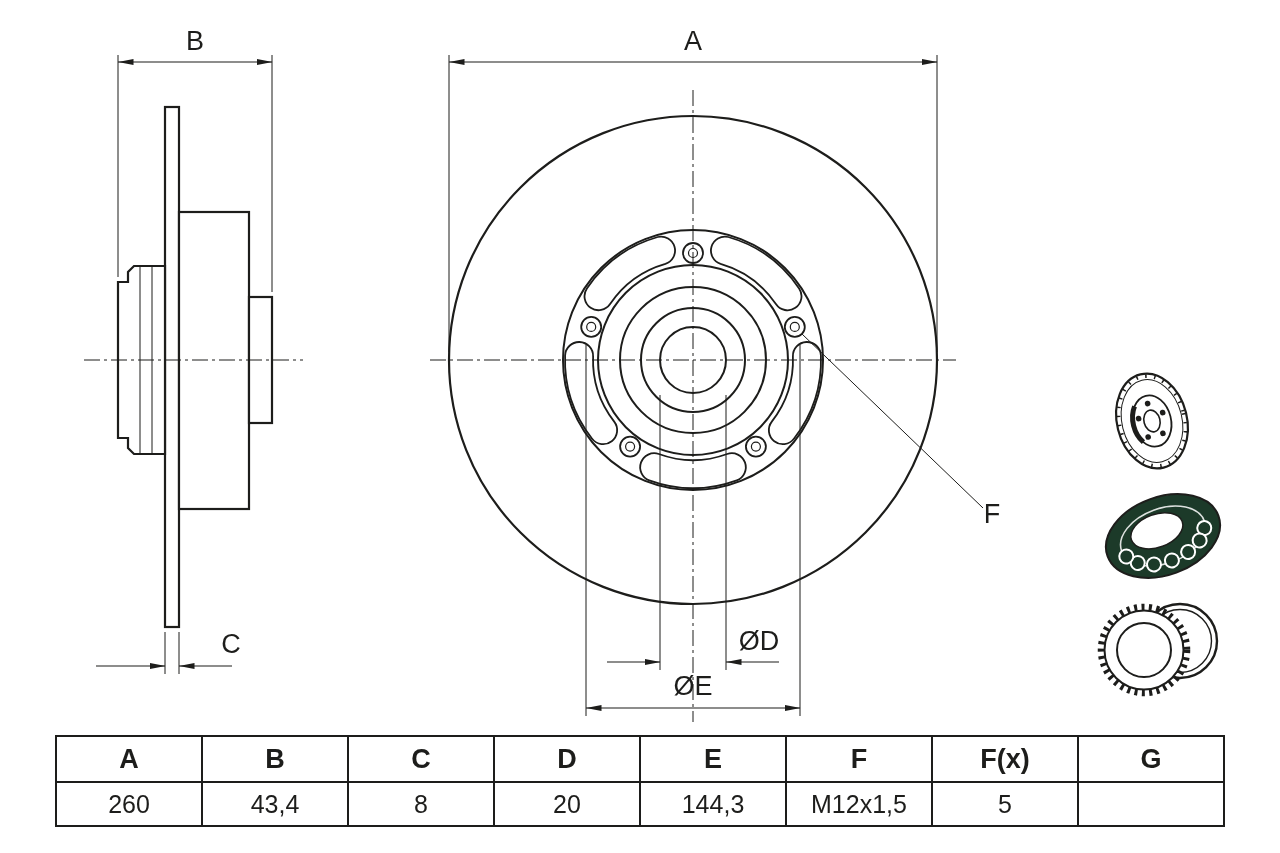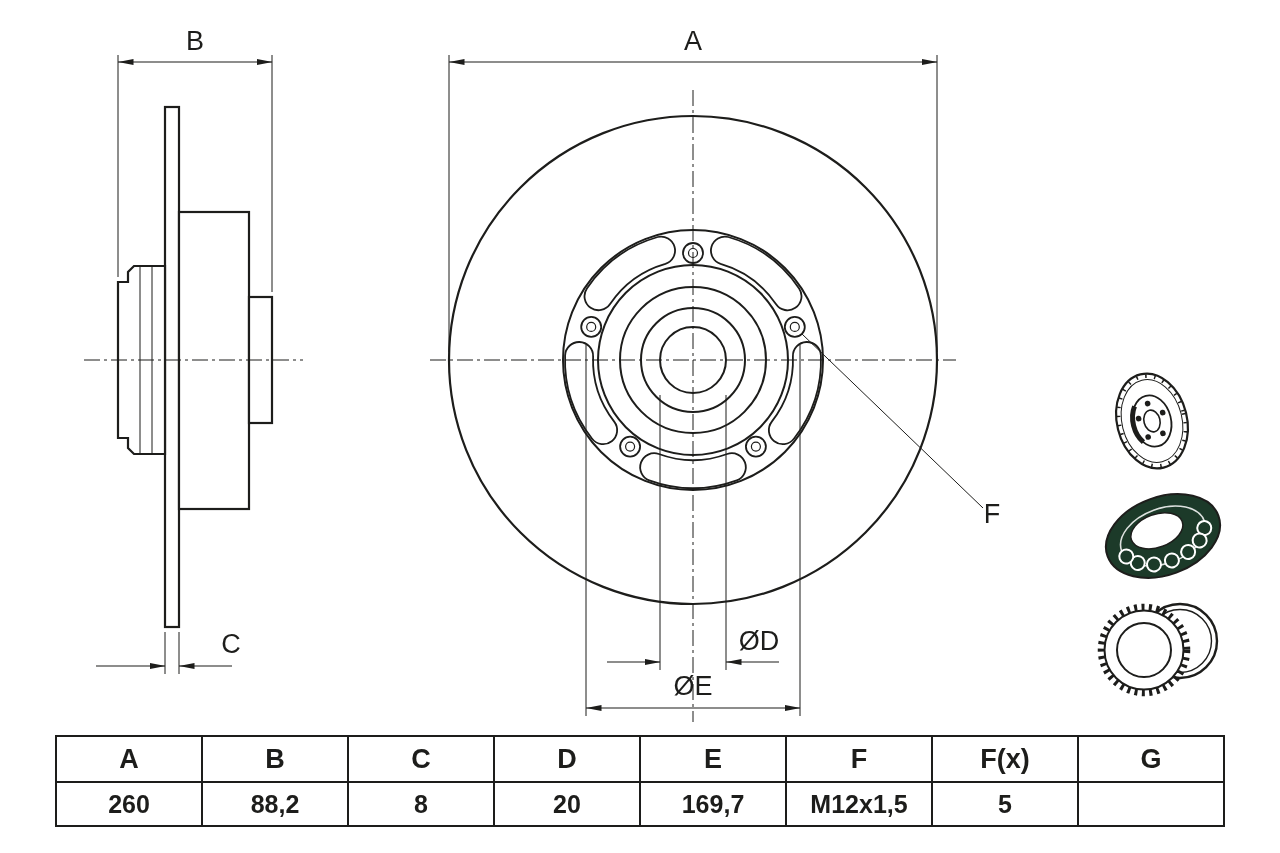--- a/index.html
+++ b/index.html
@@ -14,21 +14,21 @@
   .thin{stroke:#1d1d1b;stroke-width:1;fill:none;}
   .dim{stroke:#1d1d1b;stroke-width:1.1;fill:none;}
   .ext{stroke:#1d1d1b;stroke-width:1;fill:none;}
   .cl{stroke:#1d1d1b;stroke-width:1;stroke-dasharray:16 4 3 4;fill:none;}
   .dimlabel{font-size:27px;fill:#1d1d1b;text-anchor:middle;}
   table.dims{position:absolute;left:55px;top:735px;width:1170px;
              border-collapse:collapse;table-layout:fixed;}
   table.dims th,table.dims td{border:2px solid #1d1d1b;text-align:center;
              vertical-align:middle;padding:0;}
   table.dims th{height:44px;font-size:27px;font-weight:bold;}
-  table.dims td{height:42px;font-size:25px;font-weight:bold;}
+  table.dims td{height:42px;font-size:25px;font-weight:normal;}
 </style>
 </head>
 <body>
 
 <div class="stage">
 
 <svg class="drawing" width="1280" height="734" viewBox="0 0 1280 734">
   <defs>
     <marker id="arw" viewBox="0 0 16 6" refX="15.5" refY="3" markerWidth="16" markerHeight="6" orient="auto-start-reverse" markerUnits="userSpaceOnUse">
       <path d="M0,0 L16,3 L0,6 Z" fill="#1d1d1b"></path>
@@ -166,24 +166,24 @@
       <th>D</th>
       <th>E</th>
       <th>F</th>
       <th>F(x)</th>
       <th>G</th>
     </tr>
   </thead>
   <tbody>
     <tr>
       <td>260</td>
-      <td>88,2</td>
+      <td>43,4</td>
       <td>8</td>
       <td>20</td>
-      <td>169,7</td>
+      <td>144,3</td>
       <td>M12x1,5</td>
       <td>5</td>
       <td></td>
     </tr>
   </tbody>
 </table>
 
 </div>
 
 </body></html>

